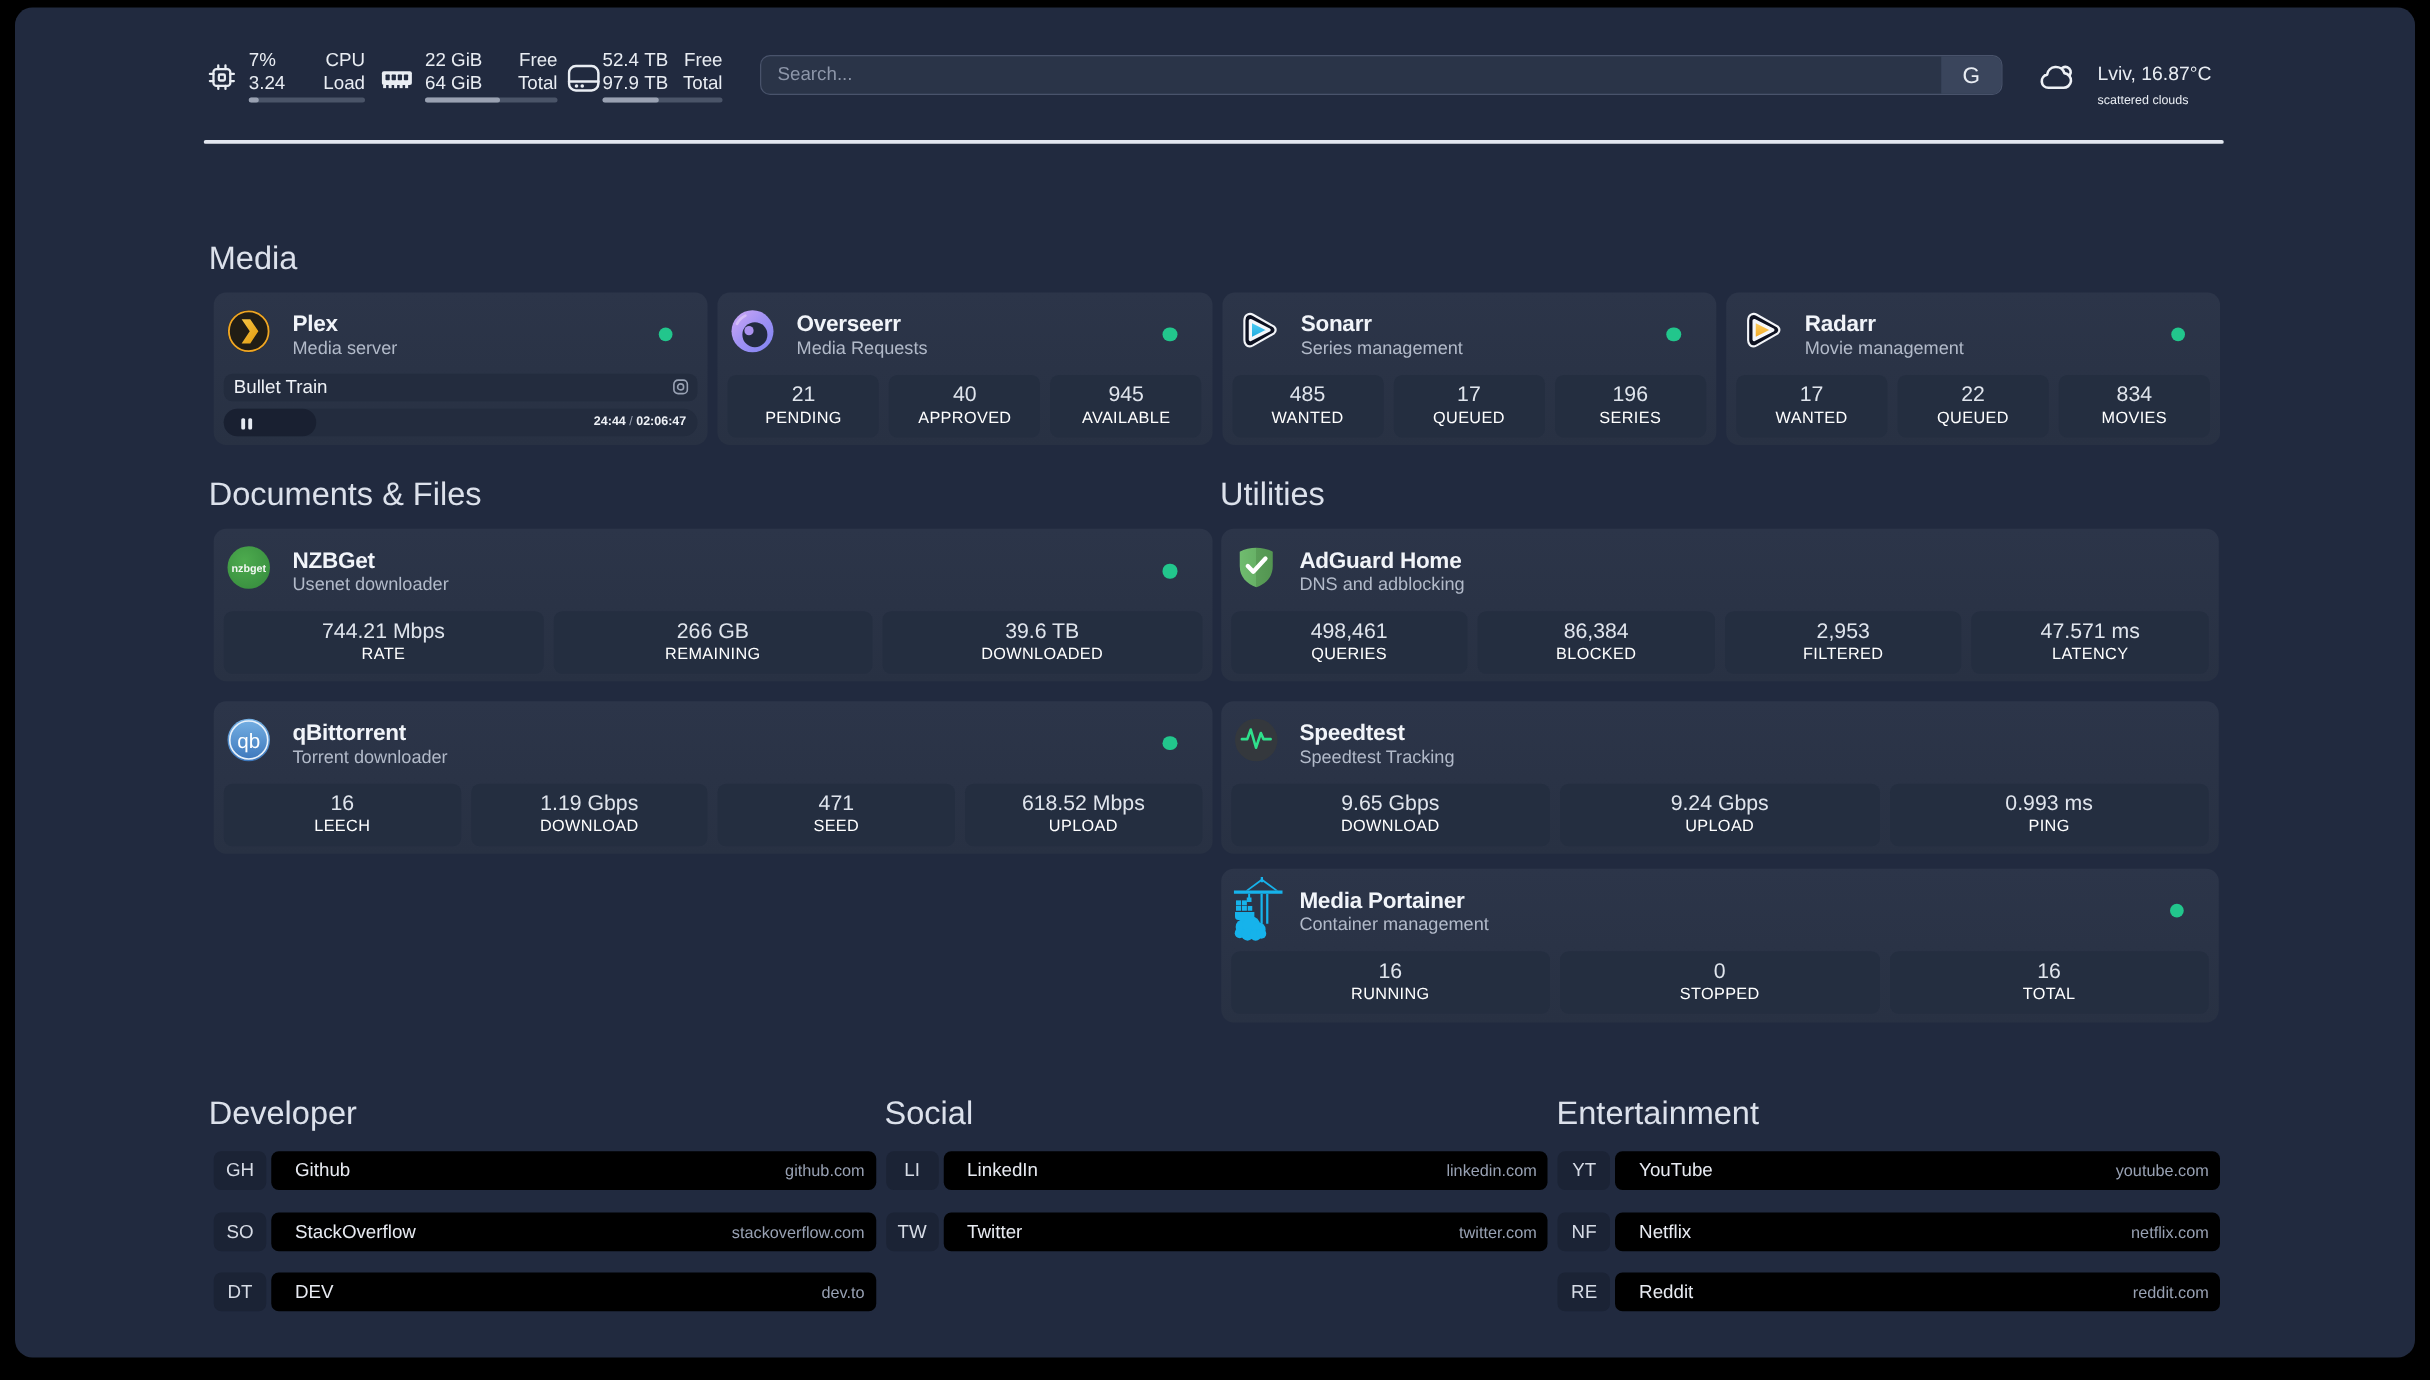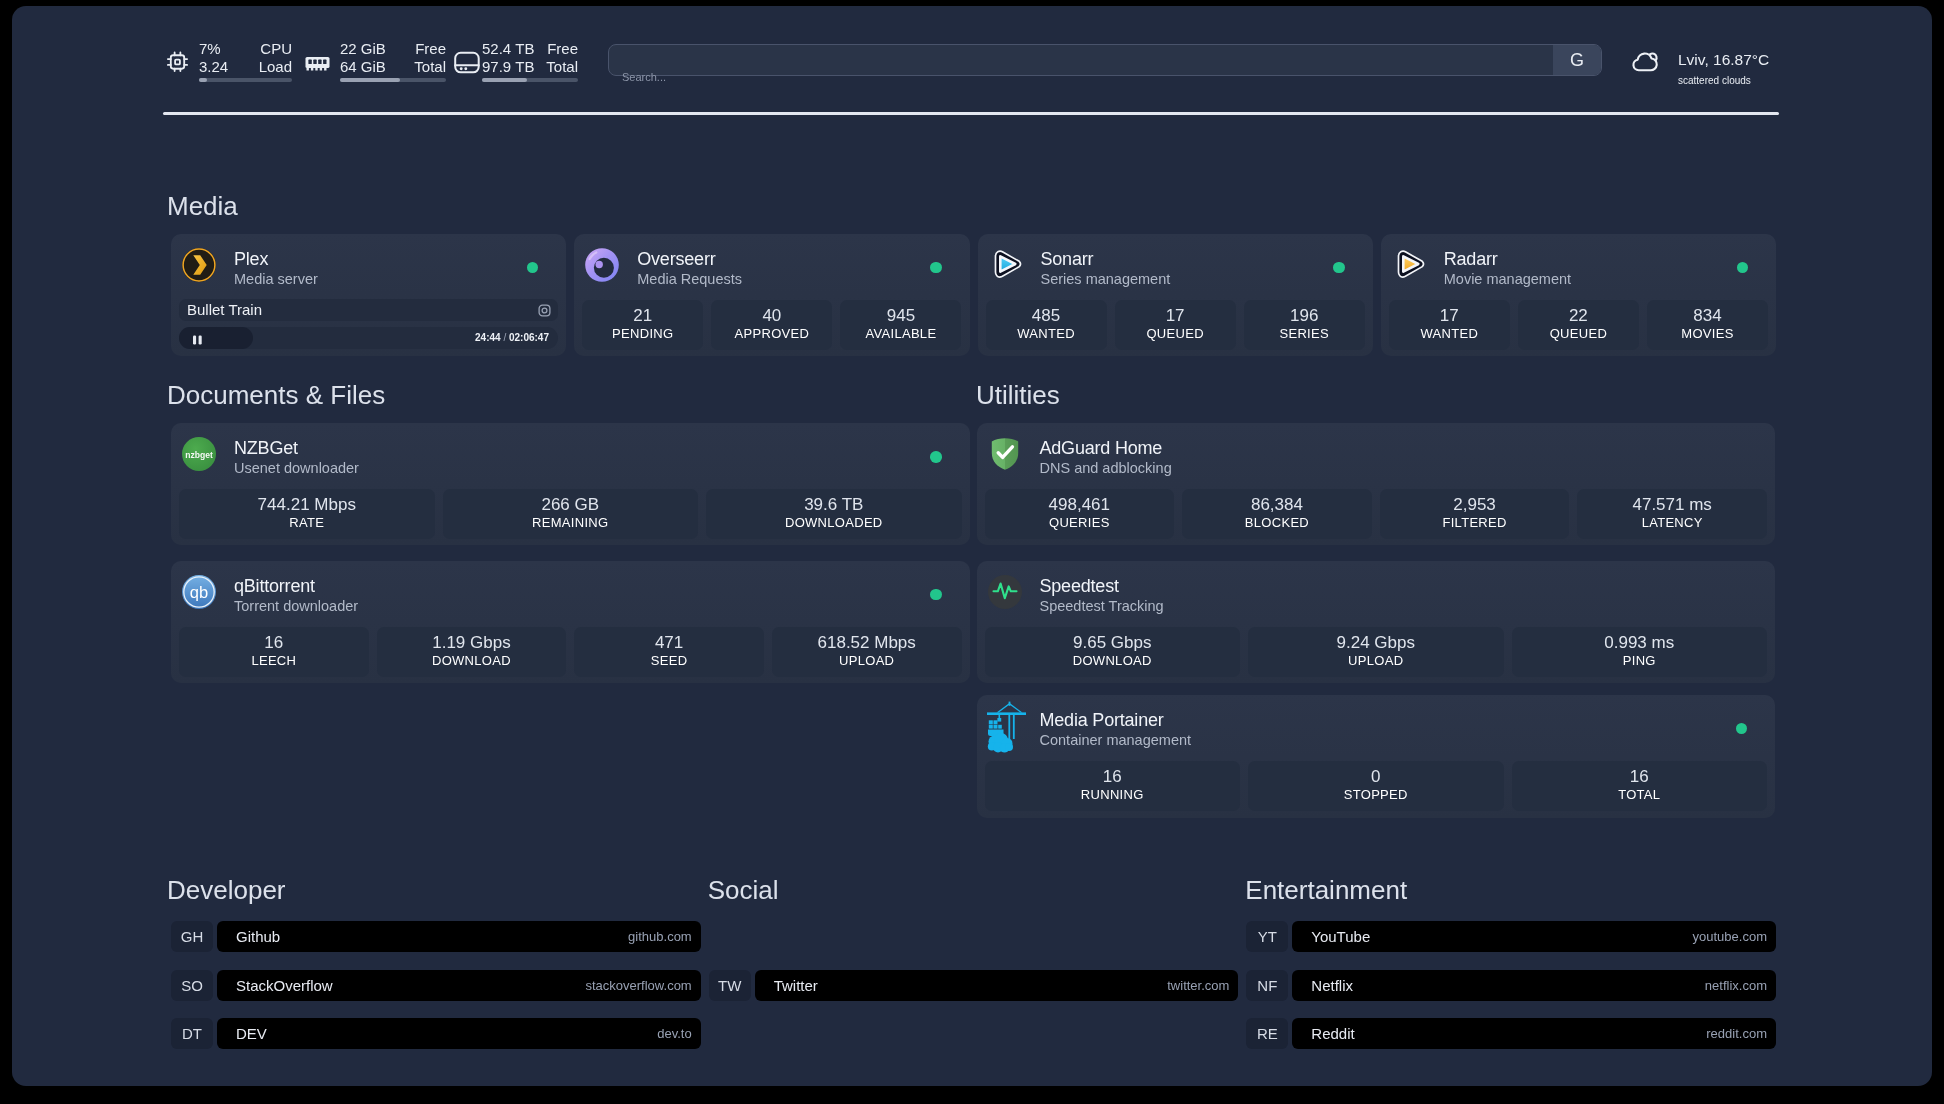--- a/index.html
+++ b/index.html
@@ -1,21 +1,21 @@
 <!DOCTYPE html>
 <html><head><meta charset="utf-8">
 <style>
 html,body{margin:0;padding:0;background:#000;width:1944px;height:1104px;overflow:hidden}
 *{box-sizing:border-box}
 #win{position:absolute;left:12px;top:6px;width:1920px;height:1080px;border-radius:14px;
  background:#212a3f;overflow:hidden;font-family:"Liberation Sans",sans-serif;}
 .abs{position:absolute}
 .card{position:absolute;background:linear-gradient(180deg,#2c3549,#283143);border-radius:10px}
 .icon36{position:absolute;width:36px;height:36px}
-.title{position:absolute;font-size:18px;font-weight:normal;color:#f1f4f9;line-height:18px;letter-spacing:-0.2px;white-space:nowrap}
+.title{position:absolute;font-size:18px;font-weight:bold;color:#f1f4f9;line-height:18px;letter-spacing:-0.2px;white-space:nowrap}
 .sub{position:absolute;font-size:14.5px;color:#b2bac9;line-height:15px;white-space:nowrap}
 .dot{position:absolute;width:11.5px;height:11.5px;border-radius:50%;background:#22c68c}
 .stats{position:absolute;left:8px;right:8px;top:66px;height:50px;display:flex;gap:8px}
 .stat{flex:1;background:#242e40;border-radius:7px;text-align:center;padding-top:6px;overflow:hidden}
 .num{font-size:17px;color:#e0e5ed;line-height:19px;padding-top:0px}
 .lab{font-size:13px;font-weight:normal;color:#ffffff;line-height:18px;letter-spacing:.3px}
 .h2{position:absolute;font-size:26px;font-weight:400;color:#dce1eb;line-height:26px;white-space:nowrap}
 .bmrow{position:absolute;height:31px}
 .bmab{position:absolute;left:0;top:0;width:42px;height:31px;background:#1b2335;border-radius:6px;
  color:#d7dce6;font-size:15px;text-align:center;line-height:31px}
@@ -68,21 +68,21 @@
         </g>
         <circle cx="7.2" cy="18.8" r="1.45" fill="#e9edf3"></circle>
         <circle cx="11.8" cy="18.8" r="1.45" fill="#e9edf3"></circle>
       </svg></div>
     <div class="tbv" style="left:470px;top:34px;width:96px">52.4&nbsp;TB<span style="float:right">Free</span></div>
     <div class="tbv" style="left:470px;top:52px;width:96px">97.9&nbsp;TB<span style="float:right">Total</span></div>
     <div class="track" style="left:470px;top:72px;width:96px">
       <div class="fill" style="width:45px"></div>
     </div>
 <div class="abs" style="left:596px;top:38px;width:994px;height:32px;background:#2a3448;border:1px solid #49536b;border-radius:8px">
-      <div class="abs" style="left:13px;top:17px;line-height:30px;font-size:11px;color:#8d96a9">Search...</div>
+      <div class="abs" style="left:13px;top:0;line-height:30px;font-size:15px;color:#8d96a9">Search...</div>
       <div class="abs" style="right:0;top:0;width:48px;height:30px;background:#3a455c;border-radius:0 7px 7px 0;text-align:center;line-height:30px"><span style="font-size:18px;color:#e8ecf2;font-family:'Liberation Sans',sans-serif">G</span></div>
     </div>
 <div class="abs" style="left:1616px;top:41px"><svg width="31" height="25" viewBox="0 0 31 25" xmlns="http://www.w3.org/2000/svg">
         <path d="M20.2 10.2 a4.2 4.2 0 1 1 7.6 2.9" stroke="#eef1f6" stroke-width="2.1" fill="none" stroke-linecap="round"></path>
         <path d="M22.3 23.2 H10.7 a5.3 5.3 0 0 1-1-10.5 a7.1 7.1 0 0 1 13.8-1.2 a4.75 4.75 0 0 1-1.2 11.7 Z" fill="#212a3f" stroke="#eef1f6" stroke-width="2.1" stroke-linejoin="round" stroke-linecap="round"></path>
       </svg></div>
 <div class="tbv" style="left:1666px;top:44px;font-size:15.5px;line-height:19px">Lviv, 16.87°C<br><span style="font-size:10px">scattered clouds</span></div>
 <div class="abs" style="left:151px;top:106px;width:1616px;height:2.5px;background:#e3e7f0;border-radius:2px"></div>
 <div class="h2" style="left:155px;top:187px">Media</div>
 <div class="card" style="left:159px;top:227.5px;width:395.25px;height:122px">
@@ -392,20 +392,27 @@
         <div class="bmdom">stackoverflow.com</div>
       </div>
     </div>
 <div class="bmrow" style="left:159px;top:1012.0px;width:529.7px">
       <div class="bmab">DT</div>
       <div class="bmbar">
         <div class="bmname">DEV</div>
         <div class="bmdom">dev.to</div>
       </div>
     </div>
+<div class="bmrow" style="left:696.7px;top:915.0px;width:529.7px">
+      <div class="bmab">LI</div>
+      <div class="bmbar">
+        <div class="bmname">LinkedIn</div>
+        <div class="bmdom">linkedin.com</div>
+      </div>
+    </div>
 <div class="bmrow" style="left:696.7px;top:963.5px;width:529.7px">
       <div class="bmab">TW</div>
       <div class="bmbar">
         <div class="bmname">Twitter</div>
         <div class="bmdom">twitter.com</div>
       </div>
     </div>
 <div class="bmrow" style="left:1234.3px;top:915.0px;width:529.7px">
       <div class="bmab">YT</div>
       <div class="bmbar">

